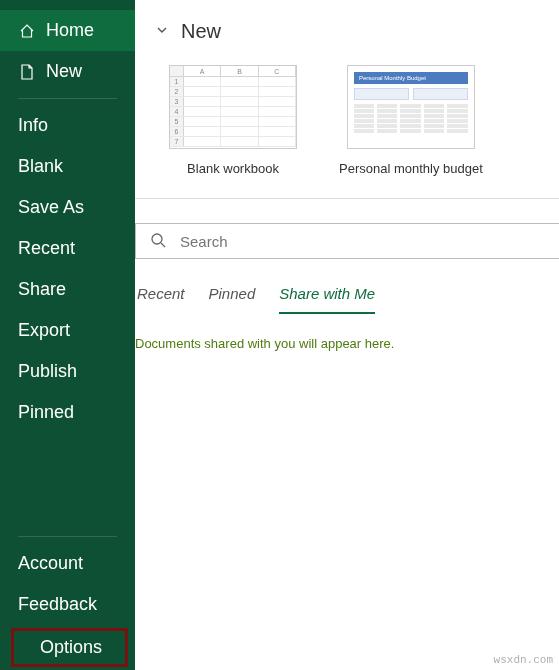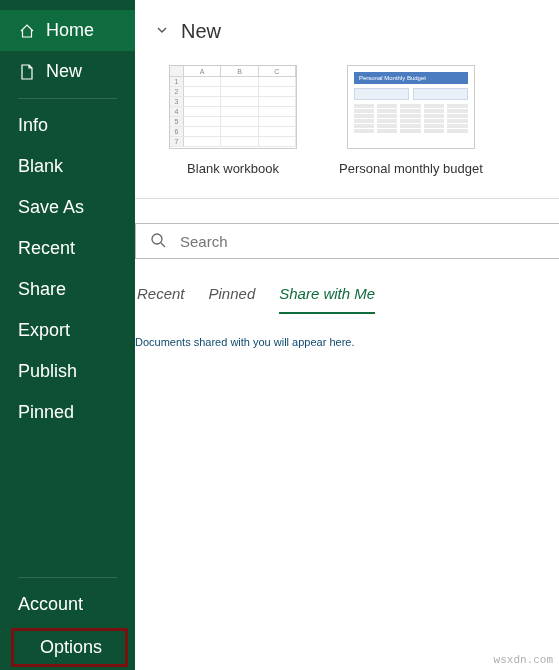--- a/index.html
+++ b/index.html
@@ -45,21 +45,21 @@
     
     .search-box { margin: 24px 0 18px 0; padding-left: 0; }
     .search-inner { display: flex; align-items: center; border: 1px solid #bbb; border-right: none; height: 36px; padding: 0 14px; margin-left: 0; }
     .search-inner .icon { margin-right: 14px; color: #666; }
     .search-inner input { border: none; outline: none; font-size: 15px; flex: 1; background: transparent; }
     
     .tabs { display: flex; gap: 24px; padding-left: 2px; margin-bottom: 8px; font-style: italic; }
     .tab { padding: 8px 0 10px 0; font-size: 15px; color: #555; cursor: pointer; }
     .tab.active { color: #0e6c3e; border-bottom: 2px solid #0e6c3e; font-weight: 400; }
     
-    .empty-msg { padding: 14px 0 0 0; font-size: 11px; color: #0c4a6e; }
+    .empty-msg { padding: 14px 0 0 0; font-size: 13px; color: #4d7c0f; }
     
     .watermark { position: fixed; bottom: 4px; right: 6px; font-size: 11px; color: #b0b0b0; font-family: Liberation Mono, monospace; }
   </style>
 </head>
 <body>
 
 <div class="container">
   <div class="sidebar">
     <div class="sidebar-item active">
       <span class="icon">
@@ -99,20 +99,23 @@
     <div class="sidebar-item noicon">
         <span>Publish</span>
       </div>
     <div class="sidebar-item noicon">
         <span>Pinned</span>
       </div>
     <div class="sidebar-spacer"></div>
     <div class="sidebar-divider"></div>
     <div class="sidebar-item noicon">
         <span>Account</span>
+      </div>
+    <div class="sidebar-item noicon">
+        <span>Feedback</span>
       </div>
     <div class="sidebar-item noicon highlighted">
         <span>Options</span>
       </div>
   </div>
 
   <div class="main">
     <div class="section-header">
       <span class="chevron">
         <svg width="14" height="14" viewBox="0 0 14 14" fill="none" stroke="#555" stroke-width="1.4">

